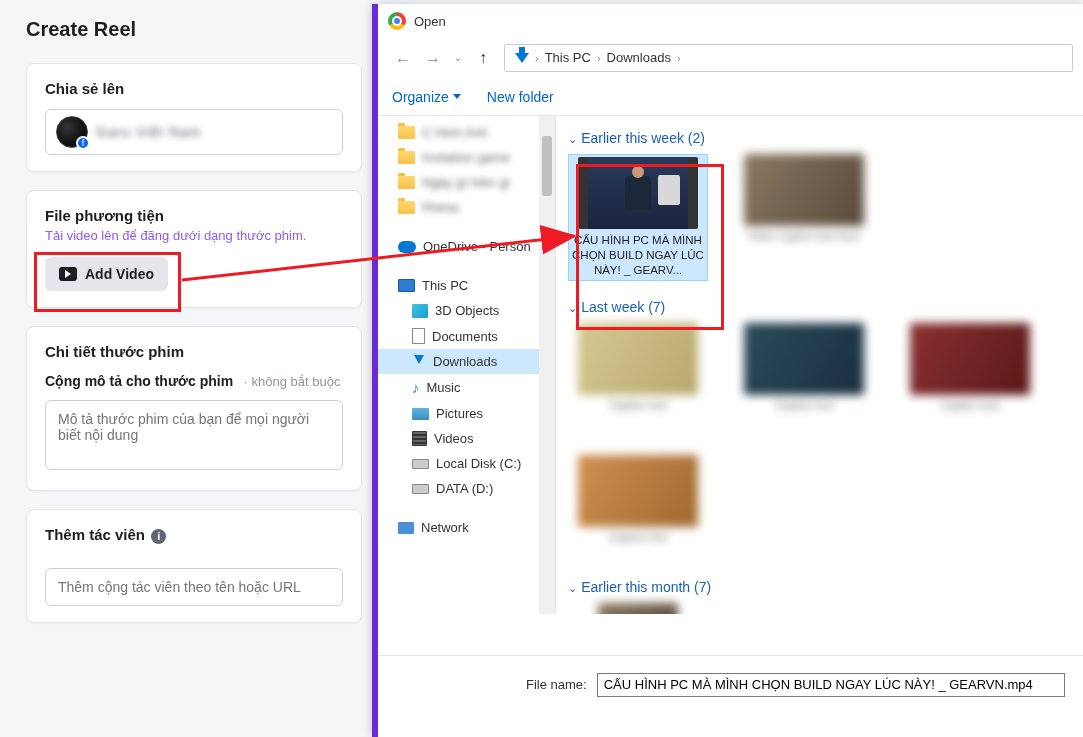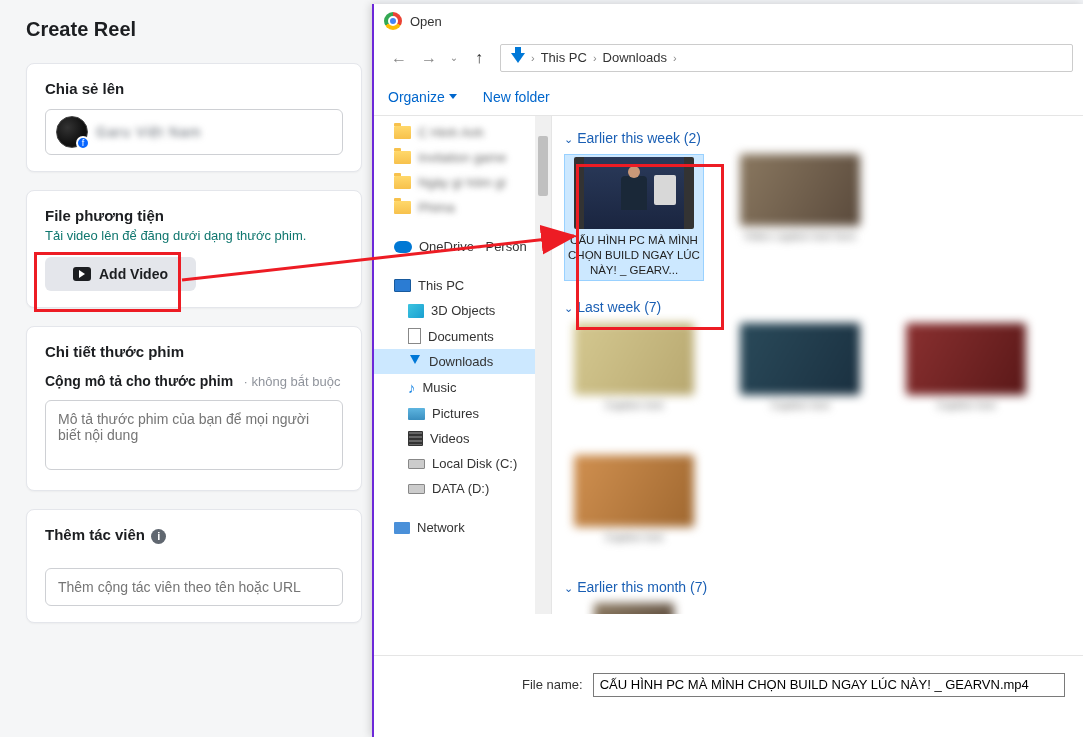--- a/index.html
+++ b/index.html
@@ -3,40 +3,40 @@
 <meta charset="utf-8">
 <style>
 * { box-sizing: border-box; margin: 0; padding: 0; font-family: 'Segoe UI', Arial, sans-serif; }
 body { width: 1083px; height: 737px; background: #f0f2f5; position: relative; overflow: hidden; }
 
 
 .left-panel { position: absolute; left: 0; top: 0; width: 380px; height: 100%; padding: 18px 18px 18px 26px; background: #f5f6f7; }
 .page-title { font-size: 20px; font-weight: 700; color: #1c1e21; margin-bottom: 22px; }
 .card { background: #fff; border: 1px solid #e4e6eb; border-radius: 8px; padding: 16px 18px; margin-bottom: 18px; box-shadow: 0 1px 2px rgba(0,0,0,0.04); }
 .card-title { font-size: 15px; font-weight: 600; color: #1c1e21; margin-bottom: 12px; }
-.card-sub { font-size: 13px; color: #0f766e; margin-top: -8px; margin-bottom: 14px; }
+.card-sub { font-size: 13px; color: #8b5cf6; margin-top: -8px; margin-bottom: 14px; }
 .share-row { display: flex; align-items: center; border: 1px solid #ced0d4; border-radius: 6px; padding: 6px 10px; }
 .avatar-wrap { position: relative; width: 32px; height: 32px; margin-right: 8px; }
 .avatar { width: 32px; height: 32px; border-radius: 50%; background: radial-gradient(circle at 35% 35%, #333 0%, #111 60%); border: 1px solid #444; }
 .fb-badge { position: absolute; right: -2px; bottom: -2px; width: 14px; height: 14px; border-radius: 50%; background: #0866ff; color: #fff; font-size: 9px; display: flex; align-items: center; justify-content: center; border: 2px solid #fff; }
 .share-name { filter: blur(3px); color: #606770; font-size: 14px; letter-spacing: 1px; }
 
-.add-video-btn { display: inline-flex; align-items: center; gap: 8px; background: #e4e6eb; border: none; border-radius: 6px; padding: 9px 28px; font-size: 14px; font-weight: 600; color: #1c1e21; cursor: pointer; }
+.add-video-btn { display: inline-flex; align-items: center; gap: 8px; background: #e4e6eb; border: none; border-radius: 6px; padding: 9px 14px; font-size: 14px; font-weight: 600; color: #1c1e21; cursor: pointer; }
 .play-video-icon { width: 18px; height: 14px; background: #1c1e21; border-radius: 3px; position: relative; }
 .play-video-icon::after { content: ''; position: absolute; left: 6px; top: 3px; border-left: 6px solid #fff; border-top: 4px solid transparent; border-bottom: 4px solid transparent; }
 .red-box { position: absolute; border: 3px solid #ed1c24; pointer-events: none; }
 
 .detail-label { font-size: 14px; font-weight: 600; color: #1c1e21; display: inline-block; }
 .optional { font-size: 13px; color: #90949c; margin-left: 6px; }
 .desc-area { width: 100%; min-height: 70px; border: 1px solid #ced0d4; border-radius: 6px; padding: 10px 12px; font-size: 14px; color: #90949c; margin-top: 10px; resize: none; font-family: inherit; }
 .info-icon { display: inline-flex; width: 15px; height: 15px; border-radius: 50%; background: #606770; color: #fff; font-size: 11px; font-weight: 700; align-items: center; justify-content: center; margin-left: 2px; }
 .collab-input { width: 100%; border: 1px solid #ced0d4; border-radius: 6px; padding: 10px 12px; font-size: 14px; color: #90949c; margin-top: 12px; }
 
 
-.dialog { position: absolute; left: 372px; top: 4px; right: 0; bottom: 0; background: #fff; border-left: 2px solid #6d28d9; box-shadow: -2px 0 8px rgba(0,0,0,0.15); }
+.dialog { position: absolute; left: 372px; top: 4px; right: 0; bottom: 0; background: #fff; border-left: 6px solid #6d28d9; box-shadow: -2px 0 8px rgba(0,0,0,0.15); }
 .dlg-titlebar { display: flex; align-items: center; height: 34px; padding: 0 10px; }
 .chrome-icon { width: 18px; height: 18px; border-radius: 50%; background: conic-gradient(#ea4335 0 120deg, #fbbc05 120deg 240deg, #34a853 240deg 360deg); position: relative; margin-right: 8px; }
 .chrome-icon::after { content: ''; position: absolute; left: 4px; top: 4px; width: 10px; height: 10px; border-radius: 50%; background: #4285f4; border: 2px solid #fff; box-sizing: border-box; }
 .dlg-title { font-size: 13px; color: #333; }
 
 .nav-row { display: flex; align-items: center; height: 40px; padding: 0 10px; border-bottom: 1px solid rgba(0,0,0,0); }
 .nav-btn { width: 30px; height: 30px; display: flex; align-items: center; justify-content: center; border-radius: 4px; cursor: pointer; }
 .nav-arrow { font-size: 16px; color: #888; }
 .nav-arrow.enabled { color: #333; }
 .down-icon { width: 22px; height: 22px; display: flex; align-items: center; justify-content: center; }

